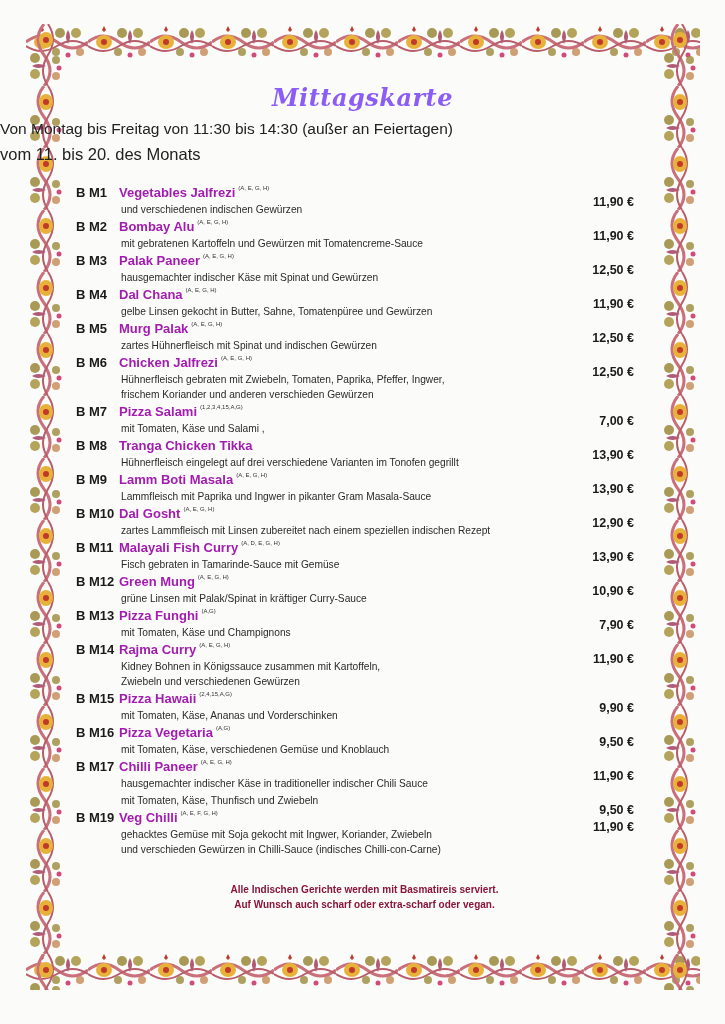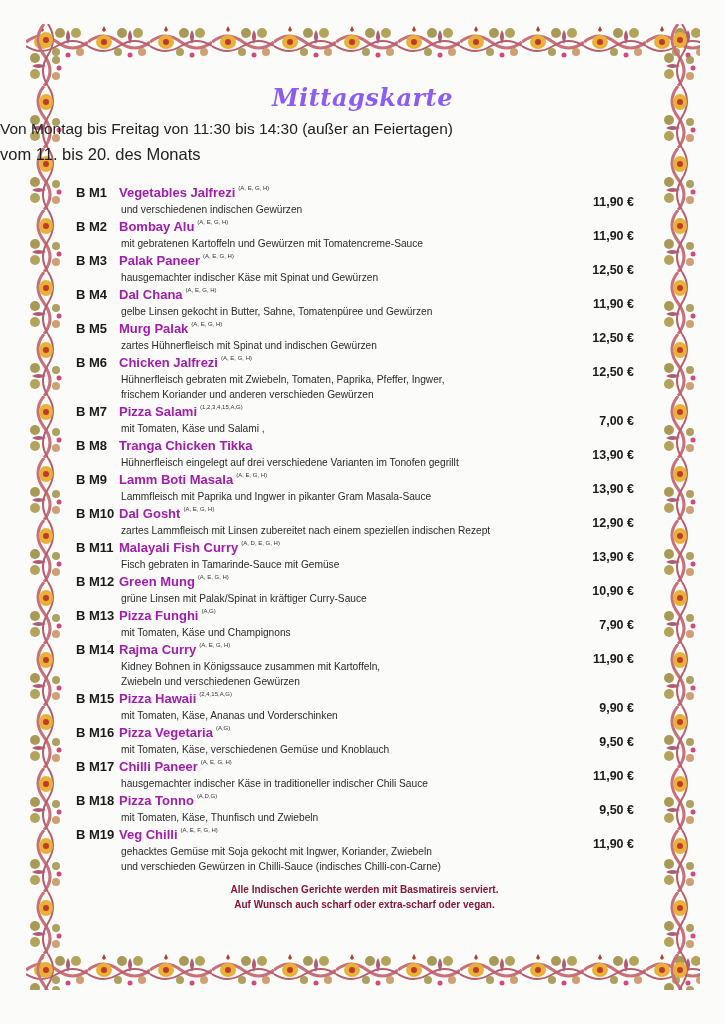--- a/index.html
+++ b/index.html
@@ -262,25 +262,20 @@
       <div class="item">
     <div class="item-head">
       <span class="code">B M17</span>
       <span class="name">Chilli Paneer</span>
       <span class="allergens">(A, E, G, H)</span>
     </div>
     <span class="price">11,90 €</span>
   <div class="desc">hausgemachter indischer Käse in traditioneller indischer Chili Sauce</div>
       </div>
       <div class="item">
-    <div class="item-head">
-      <span class="code">B M18</span>
-      <span class="name">Pizza Tonno</span>
-      <span class="allergens">(A,D,G)</span>
-    </div>
     <span class="price">9,50 €</span>
   <div class="desc">mit Tomaten, Käse, Thunfisch und Zwiebeln</div>
       </div>
       <div class="item">
     <div class="item-head">
       <span class="code">B M19</span>
       <span class="name">Veg Chilli</span>
       <span class="allergens">(A, E, F, G, H)</span>
     </div>
     <span class="price">11,90 €</span>

